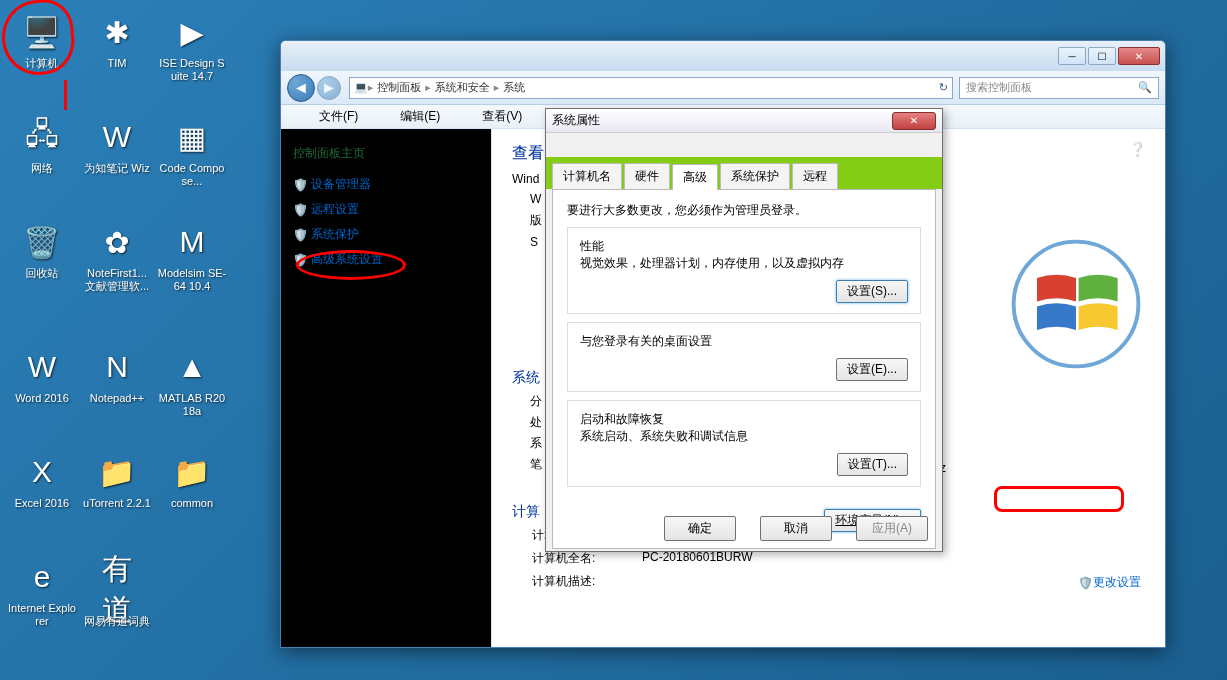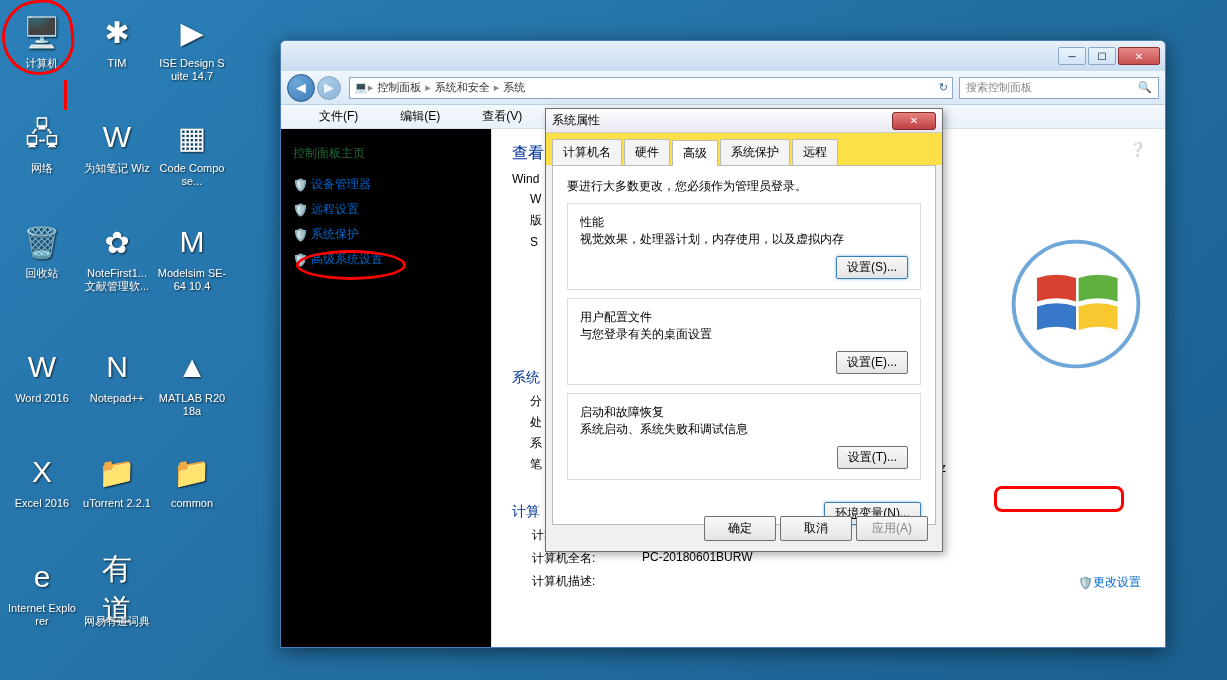--- a/index.html
+++ b/index.html
@@ -52,28 +52,28 @@
 .main .info-label { width: 110px; }
 .main .section-title { color: #003399; margin: 14px 0 6px 0; font-size: 14px; }
 .main .ghz { position: absolute; top: 332px; left: 430px; }
 .change-link { position: absolute; top: 445px; right: 24px; color: #0066cc; cursor: pointer; display: flex; align-items: center; font-size: 12px; }
 .win-logo { position: absolute; top: 110px; right: 24px; width: 130px; height: 130px; }
 
 
 .dialog { position: absolute; top: 108px; left: 545px; width: 398px; height: 444px; background: #f0f0f0; border: 1px solid #707070; box-shadow: 3px 3px 8px rgba(0,0,0,0.3); font-size: 12px; }
 .dlg-titlebar { height: 24px; background: linear-gradient(180deg, #fff, #e8e8f4); display: flex; align-items: center; padding: 0 6px; border-bottom: 1px solid #ccc; }
 .dlg-close { margin-left: auto; width: 44px; height: 18px; background: linear-gradient(180deg, #e68080, #c04040); border: 1px solid #803030; border-radius: 3px; color: #fff; display: flex; align-items: center; justify-content: center; cursor: pointer; font-size: 10px; }
-.tabs { display: flex; padding: 6px 6px 0 6px; background: #fde047; }
+.tabs { display: flex; padding: 6px 6px 0 6px; background: #84cc16; margin-top: 24px; }
 .tab { padding: 4px 10px; border: 1px solid #bbb; border-bottom: none; background: #f4f4f4; margin-right: 2px; cursor: pointer; font-size: 12px; border-radius: 2px 2px 0 0; }
 .tab.active { background: #fff; position: relative; top: 1px; }
 .tab-panel { margin: 0 6px 6px 6px; padding: 12px 14px; background: #fff; border: 1px solid #bbb; height: 360px; }
 .group { border: 1px solid #ddd; padding: 10px 12px; margin: 8px 0; position: relative; }
 .group-btn { float: right; margin-top: 8px; padding: 2px 10px; border: 1px solid #707070; background: linear-gradient(180deg, #f8f8f8, #e4e4e4); cursor: pointer; font-size: 12px; border-radius: 2px; }
 .group-btn.focus { border: 1px solid #3c7fb1; box-shadow: 0 0 3px #66afe9; }
-.dlg-buttons { position: absolute; bottom: 10px; right: 14px; display: flex; gap: 4px; }
+.dlg-buttons { position: absolute; bottom: 10px; right: 14px; display: flex; gap: 24px; }
 .dlg-buttons button { width: 72px; padding: 3px 0; border: 1px solid #707070; background: linear-gradient(180deg, #f8f8f8, #e4e4e4); cursor: pointer; font-size: 12px; border-radius: 2px; }
 .dlg-buttons button:last-child { color: #888; }
 
 
 .win-logo-shape { width: 100%; height: 100%; }
 </style>
 </head>
 <body>
 
 <div class="desktop" id="desktop">
@@ -262,21 +262,20 @@
   </div>
   <div class="tab-panel">
     <div>要进行大多数更改，您必须作为管理员登录。</div>
     <div class="group">
       <div class="legend">性能</div>
       <div>视觉效果，处理器计划，内存使用，以及虚拟内存</div>
       <button class="group-btn focus">设置(S)...</button>
       <div style="clear:both"></div>
     </div>
     <div class="group">
-      <div class="legend">用户配置文件</div>
       <div>与您登录有关的桌面设置</div>
       <button class="group-btn">设置(E)...</button>
       <div style="clear:both"></div>
     </div>
     <div class="group">
       <div class="legend">启动和故障恢复</div>
       <div>系统启动、系统失败和调试信息</div>
       <button class="group-btn">设置(T)...</button>
       <div style="clear:both"></div>
     </div>

